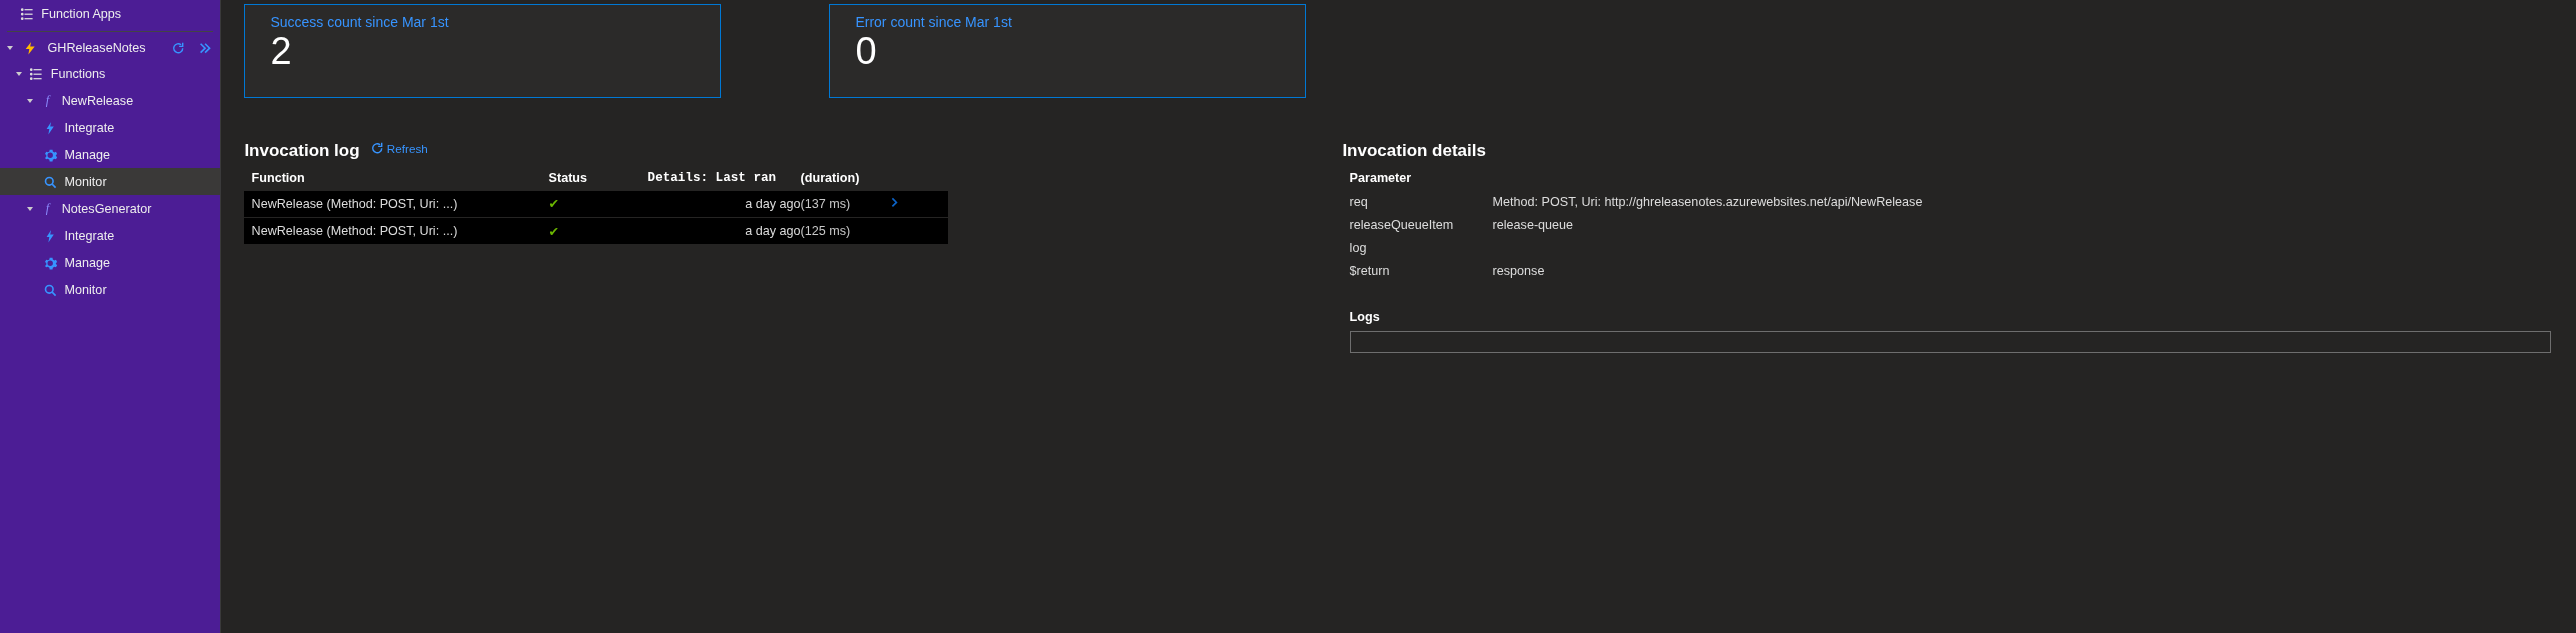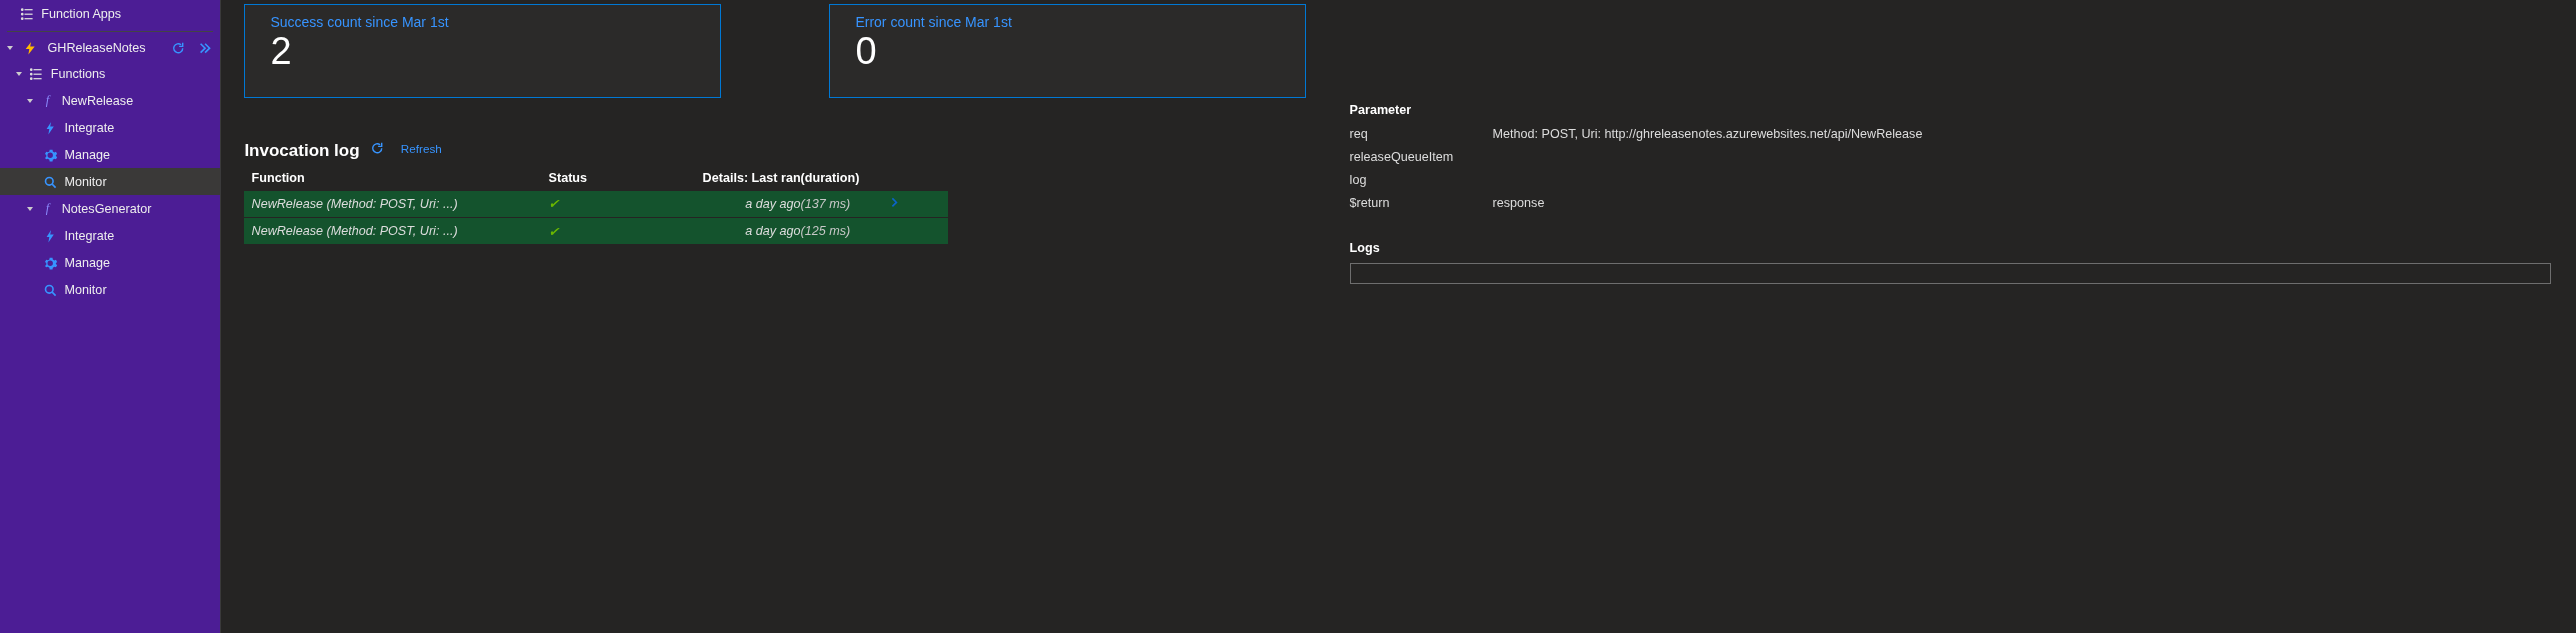--- a/index.html
+++ b/index.html
@@ -104,37 +104,37 @@
   .stat-card .stat-value { color:#fff; font-size:38px; font-weight:300; line-height:1.1; }
 
   .section-head {
     display:flex;
     align-items:baseline;
     gap:10.8px;
     margin-top:43px;
     margin-bottom:5.4px;
   }
   .section-head h2 { font-size:17px; font-weight:600; color:#fff; }
-  .refresh-link { color:#3794ff; font-size:11.7px; display:flex; align-items:center; gap:16px; cursor:pointer;}
+  .refresh-link { color:#3794ff; font-size:11.7px; display:flex; align-items:center; gap:2px; cursor:pointer;}
   
   
   .inv-table {
     margin-top:3.6px;
     width:704px;
   }
   .inv-head, .inv-row {
     display:grid;
     grid-template-columns: 297px 99px 153px 72px 27px;
     align-items:center;
     padding:5.4px 7.2px;
     font-size:12.6px;
   }
   .inv-head { font-weight:600; color:#fff; }
-  .inv-head .colD { text-align:right; }
-  .inv-row { background:#14532d; margin-bottom:1.8px; color:#ddd; cursor:pointer;font-style:italic;}
+  .inv-head .colD { text-align:left;font-family:Liberation Mono, monospace; }
+  .inv-row { background:#000000; margin-bottom:1.8px; color:#ddd; cursor:pointer;}
   .inv-row .colD { text-align:right; color:#ddd; }
   .inv-row .colE { color:#c8c8c8; }
   .inv-row .chev { color:#0b63c8; text-align:right;}
   .status-ok { color:#6bb700; }
 
   
   .det-head { font-size:17px; font-weight:600; color:#fff; margin-top:43px; margin-bottom:5.4px;}
   .param-head {
     font-weight:600;
     color:#fff;
@@ -340,29 +340,31 @@
           <div class="chev"></div>
         </div>
       </div>
 
     </div>
 
     <div class="col-right">
 
       <div style="height:94px;"></div>
 
+      <h2 class="det-head">Invocation details</h2>
 
       <div class="param-head">Parameter</div>
 
       <div class="param-row">
         <div class="pname">req</div>
         <div>Method: POST, Uri: http://ghreleasenotes.azurewebsites.net/api/NewRelease</div>
       </div>
       <div class="param-row">
         <div class="pname">releaseQueueItem</div>
+        <div>release-queue</div>
       </div>
       <div class="param-row">
         <div class="pname">log</div>
         <div></div>
       </div>
       <div class="param-row">
         <div class="pname">$return</div>
         <div>response</div>
       </div>
 

